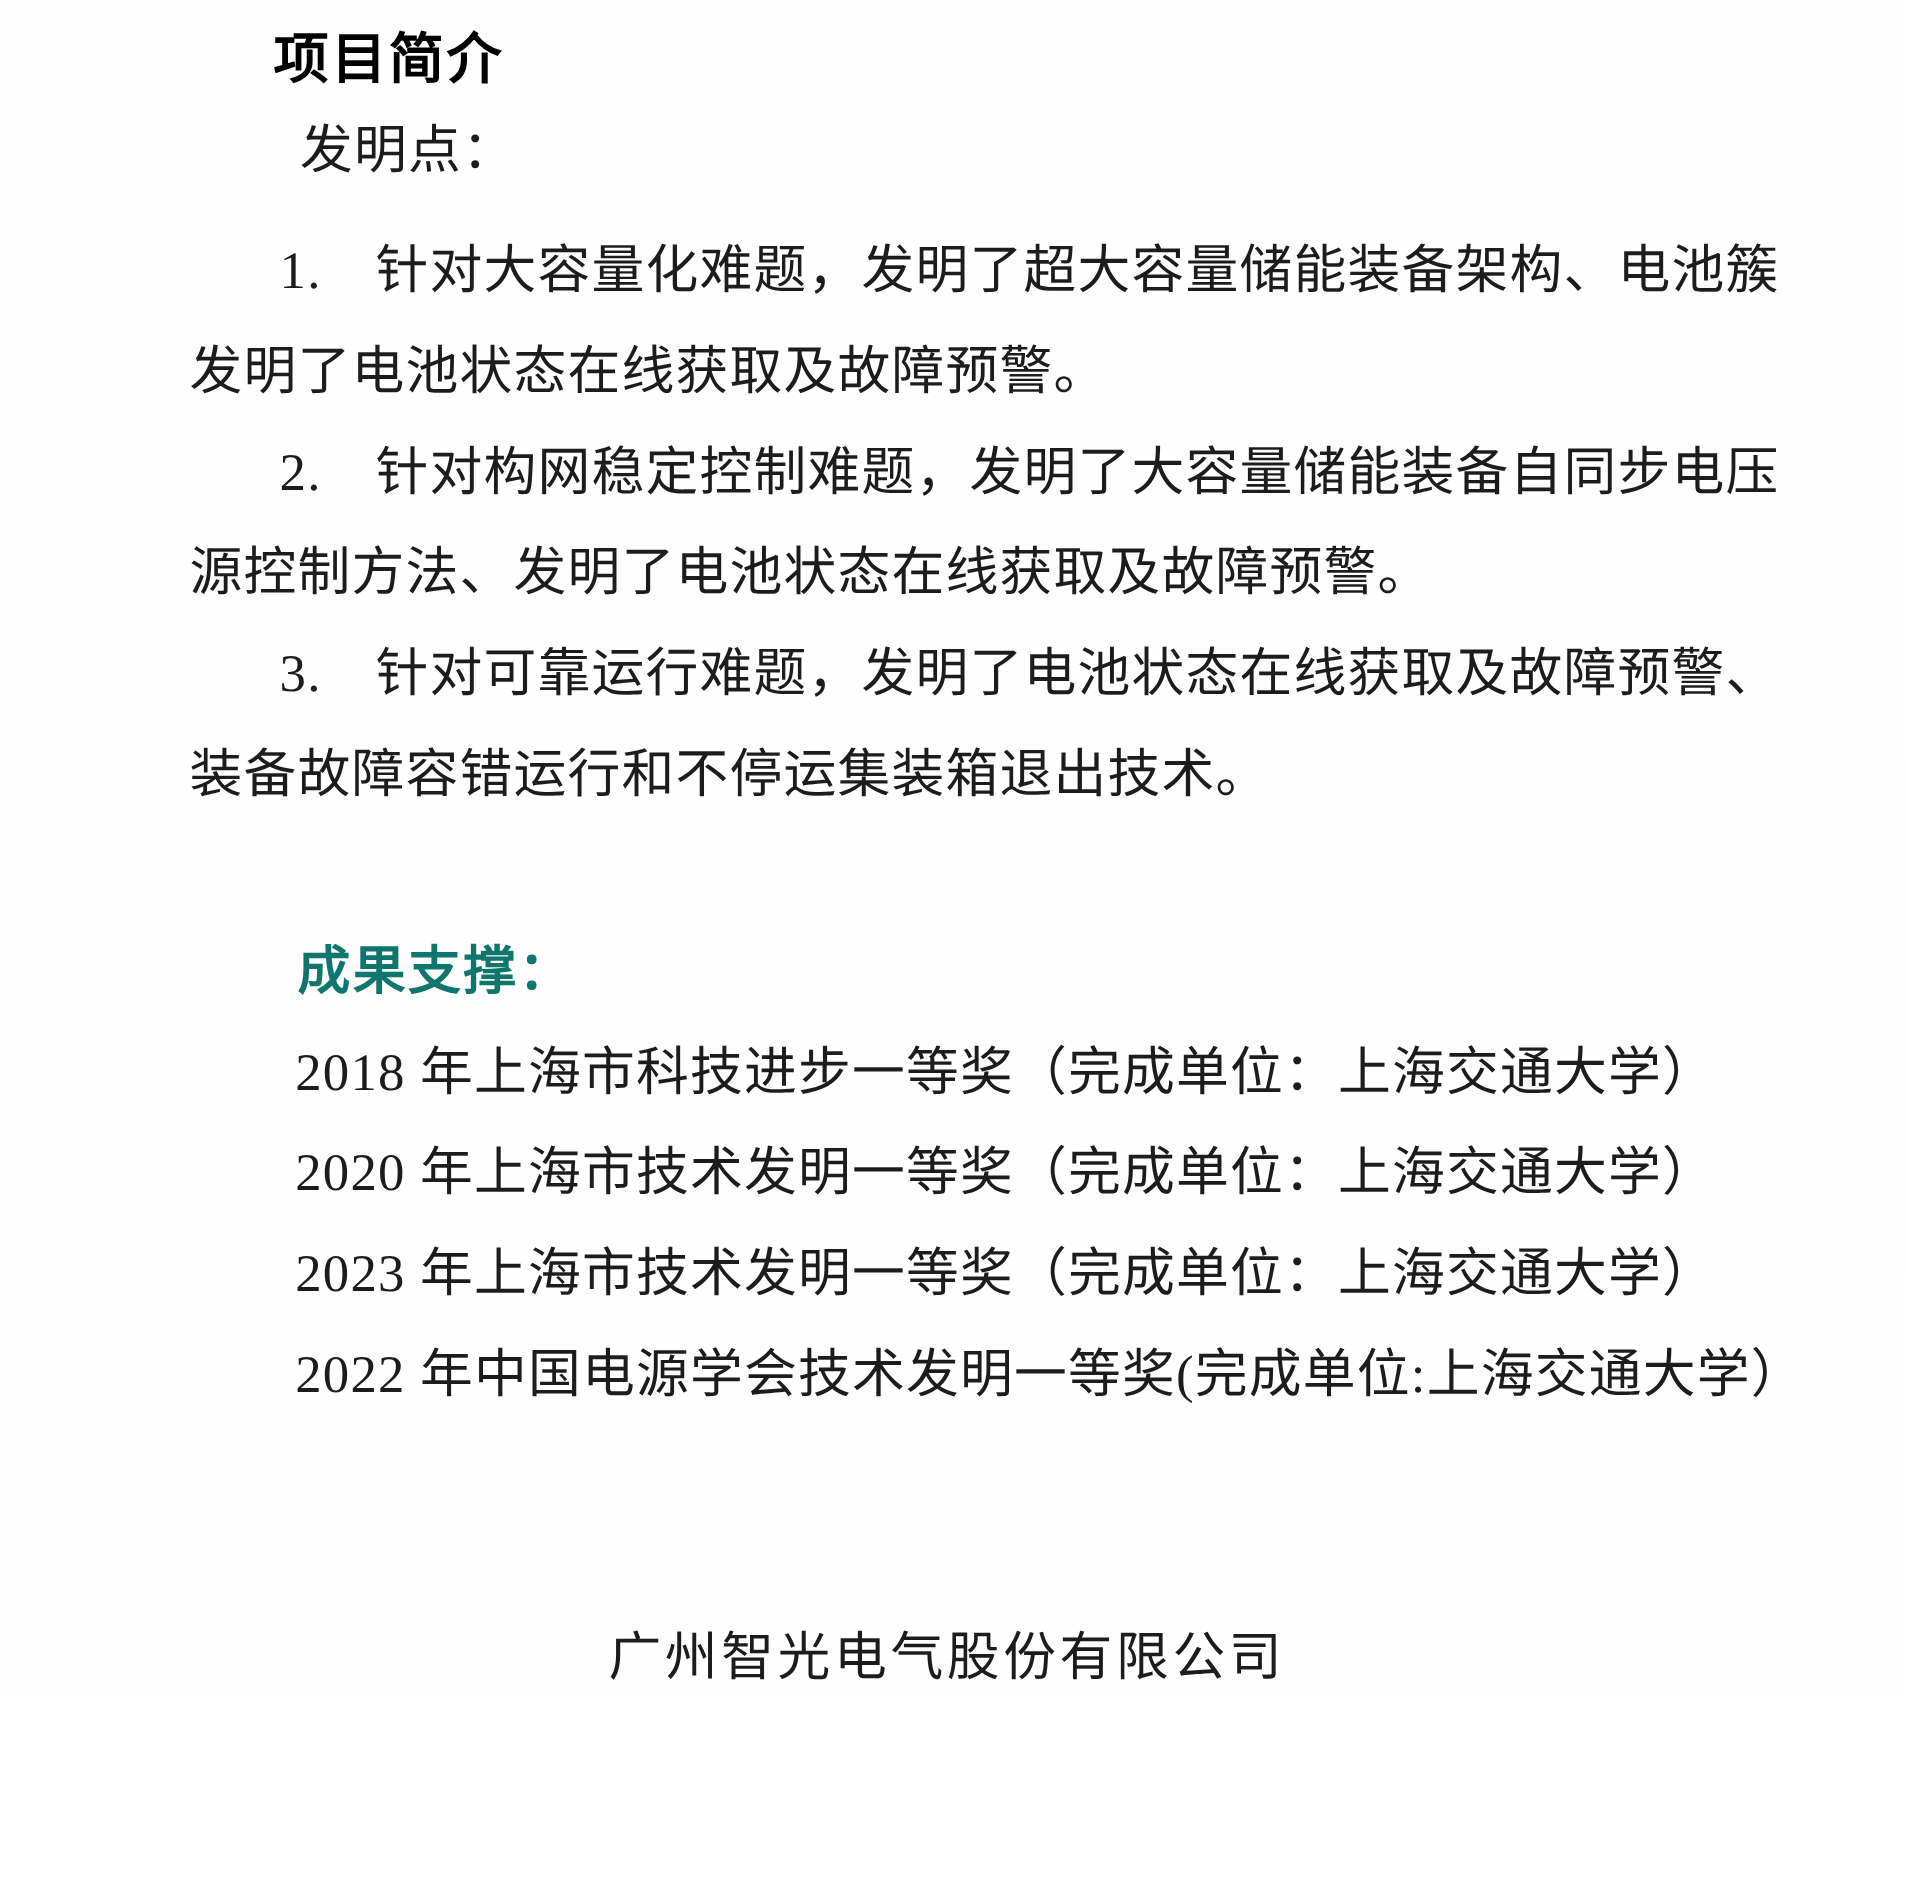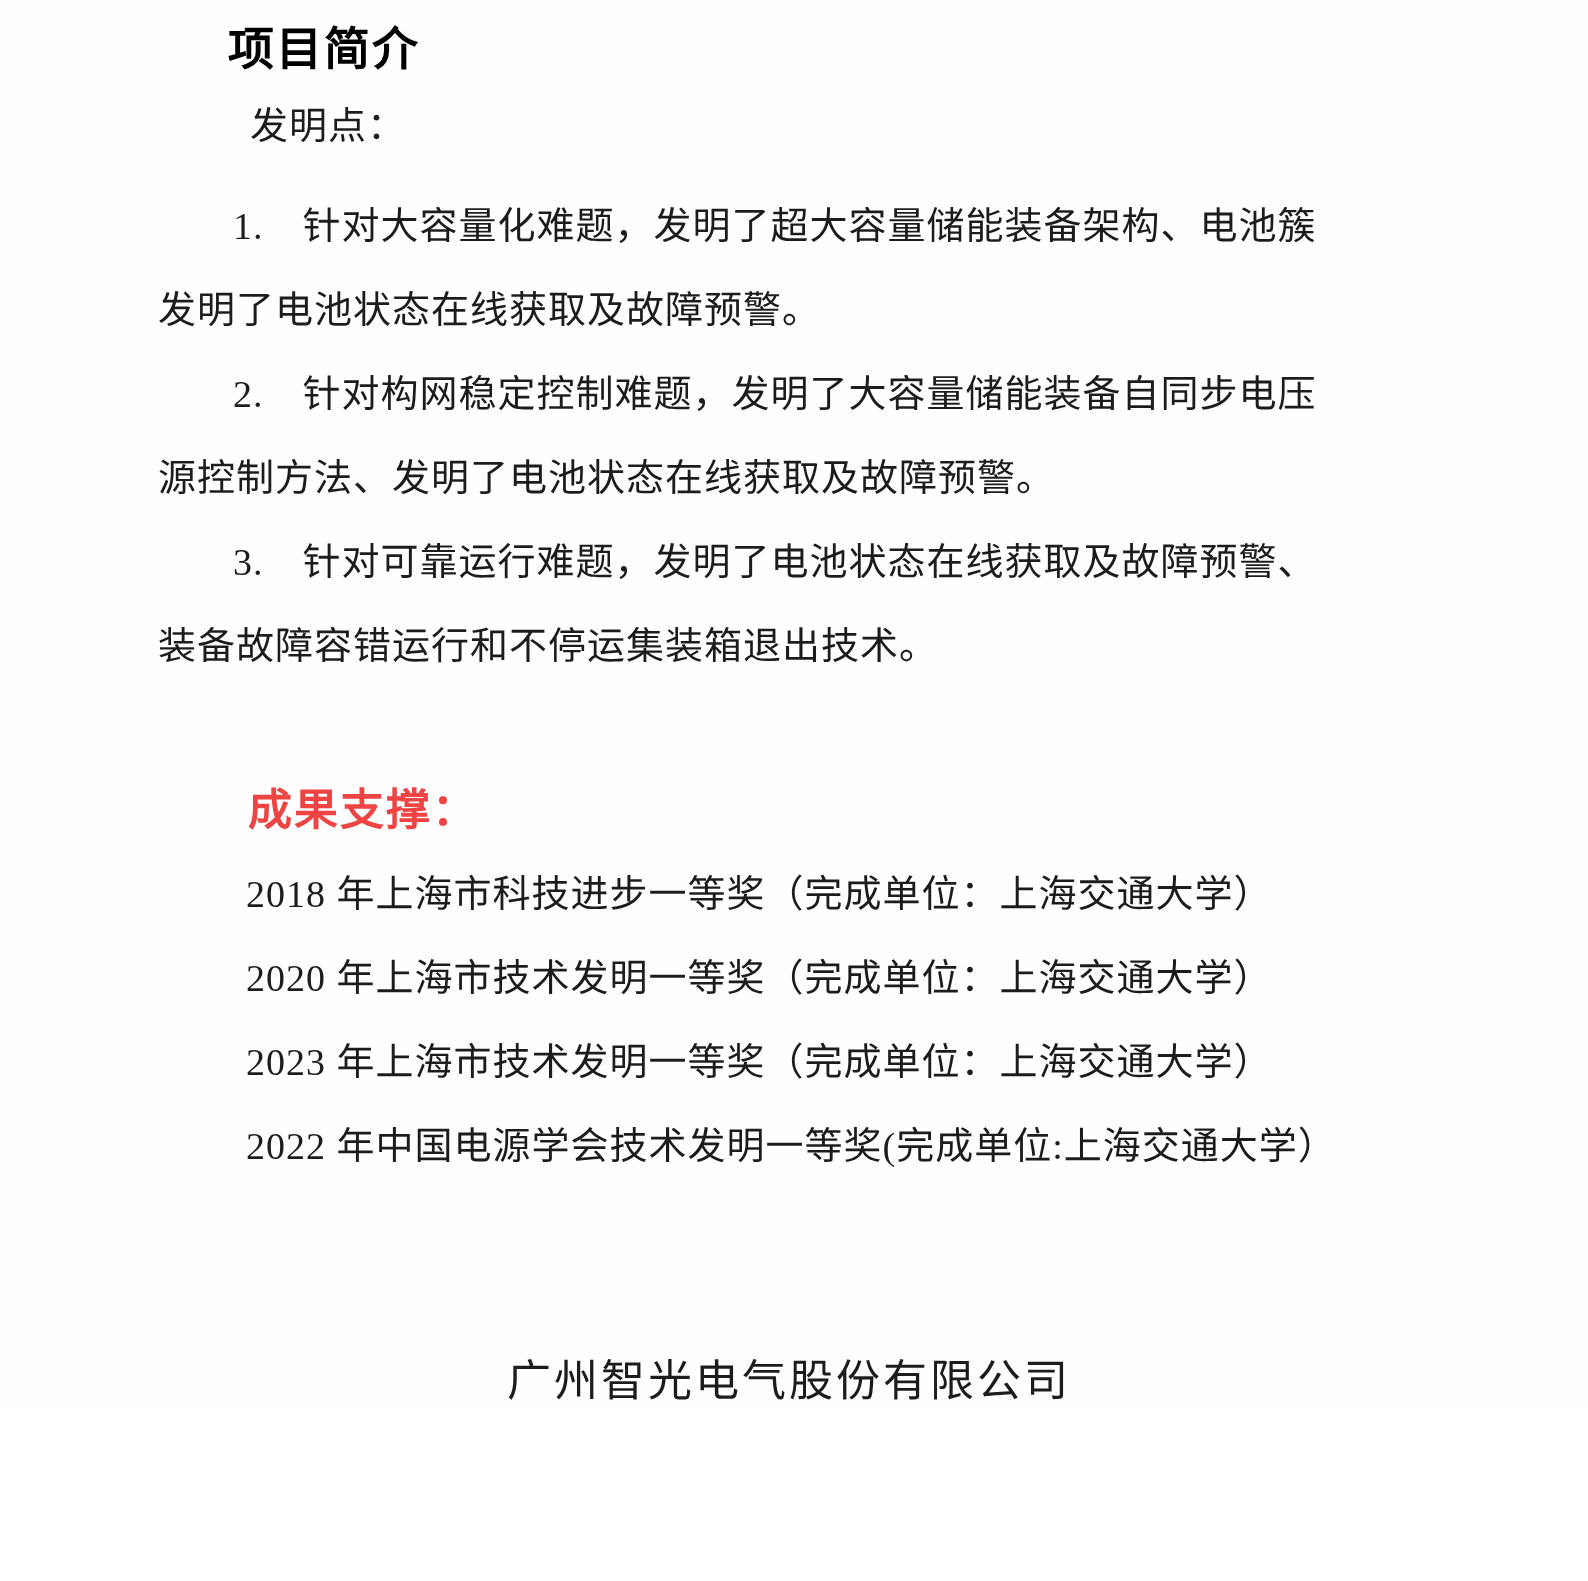--- a/index.html
+++ b/index.html
@@ -28,29 +28,29 @@
     color: #000000;
     text-indent: 70px;
     letter-spacing: 2px;
     white-space: nowrap;
   }
   .section-heading {
     font-family: "Liberation Sans", "DejaVu Sans", sans-serif;
     font-weight: 700;
     font-size: 44px;
     line-height: 84px;
-    color: #ef4444;
+    color: #0f766e;
     text-indent: 90px;
     letter-spacing: 2px;
     margin-top: 80px;
     white-space: nowrap;
   }
   
   .line {
-    font-size: 38px;
+    font-size: 44px;
     line-height: 84px;
     letter-spacing: 1px;
     white-space: nowrap;
   }
   .intro-label {
     text-indent: 92px;
   }
   .first-line {
     text-indent: 75px;
   }

